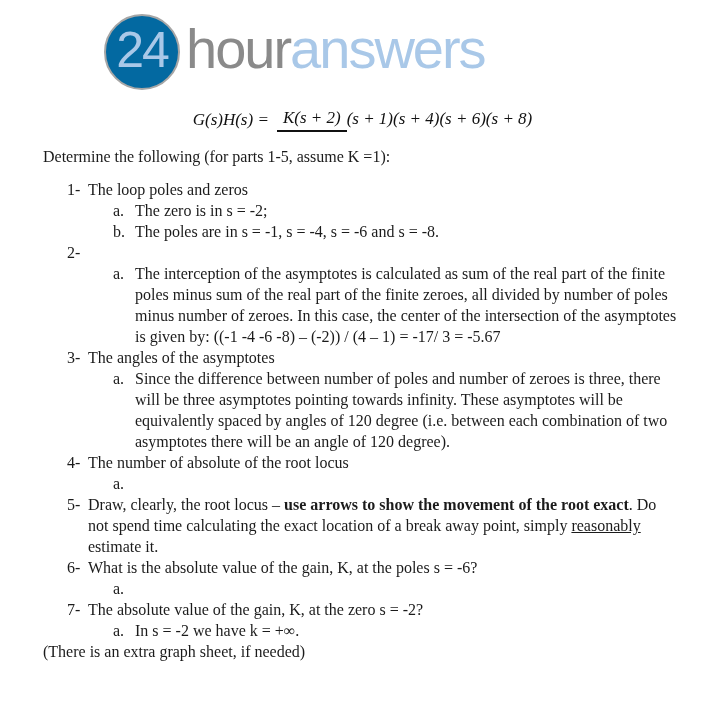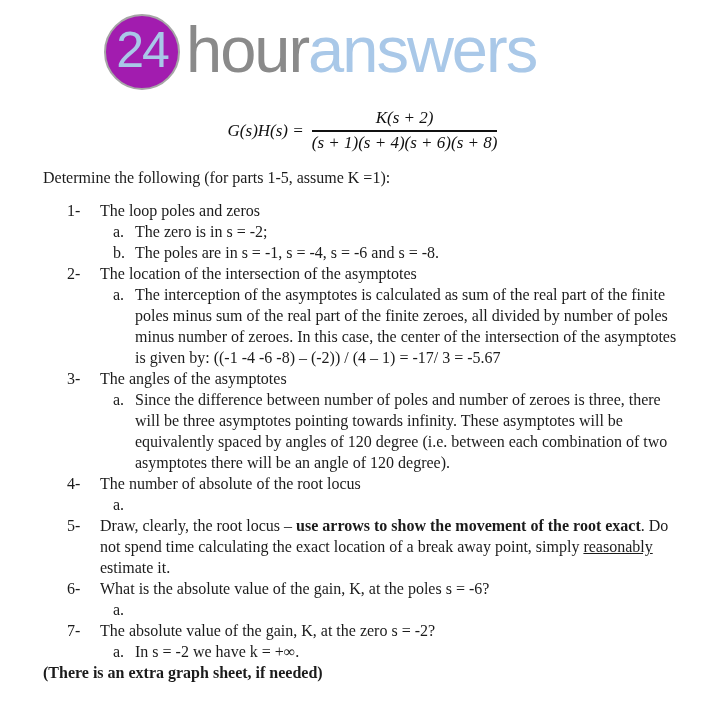--- a/index.html
+++ b/index.html
@@ -19,32 +19,32 @@
     margin: 10px 0 0 104px;
     height: 84px;
   }
   .logo-circle {
     width: 76px; height: 76px;
     border: 2px solid #a6a6a6;
     border-radius: 50%;
     display: flex; align-items: center; justify-content: center;
     box-sizing: border-box;
     flex: none;
-    background: #a21caf;
+    background: #0369a1;
   }
   .logo-number {
     font-family: "Liberation Sans", sans-serif;
     font-size: 50px; line-height: 1;
     color: #a9c8e8;
     letter-spacing: -2px;
     padding-bottom: 4px;
   }
   .logo-text {
     font-family: "Liberation Sans", sans-serif;
-    font-size: 65px; line-height: 1;
+    font-size: 56px; line-height: 1;
     letter-spacing: -2px;
     margin-left: 6px;
     white-space: nowrap;
     padding-bottom: 6px;
   }
   .logo-hour { color: #8a8a8a; }
   .logo-answers { color: #a9c8e8; }
 
   
   .formula {
@@ -52,52 +52,51 @@
     justify-content: center;
     align-items: center;
     margin-top: 14px;
     font-style: italic;
     font-size: 17px;
     color: #111111;
   }
   .formula-lhs { margin-right: 8px; white-space: nowrap; }
   .frac {
     display: inline-flex;
-    flex-direction: column;
+    flex-direction: row;
     text-align: center;
   }
   .frac-num {
     border-bottom: 2px solid #111111;
     padding: 0 6px 2px 6px;
   }
   .frac-den { padding-top: 1px; }
 
   
   .intro {
     margin: 14px 0 0 43px;
     font-size: 16px;
     line-height: 21px;
   }
   .qlist { margin-top: 12px; font-size: 16px; line-height: 21px; }
   .row { display: flex; }
   .row .marker { flex: none; }
   .row .text { flex: none; }
   .l1 { padding-left: 67px; }
   .l1 .marker { width: 21px; }
-  .l1 .text { width: 588px; margin-left: 12px; }
+  .l1 .text { width: 588px; }
   .l2 { padding-left: 113px; }
   .l2 .marker { width: 22px; }
   .l2 .text { width: 550px; }
   .seg-bold { font-weight: bold; }
   .seg-underline { text-decoration: underline; }
   .footer {
     margin-left: 43px;
     font-size: 16px;
     line-height: 21px;
-    font-weight: bold;
   }
 </style>
 </head>
 <body>
 
 <div class="page">
 
   <div class="logo">
     <div class="logo-circle">
       <span class="logo-number">24</span>
@@ -125,21 +124,20 @@
       <span class="marker">a.</span>
       <span class="text">The zero is in s = -2;</span>
     </div>
     <div class="row l2">
       <span class="marker">b.</span>
       <span class="text">The poles are in s = -1, s = -4, s = -6 and s = -8.</span>
     </div>
 
     <div class="row l1">
       <span class="marker">2-</span>
-      <span class="text">The location of the intersection of the asymptotes</span>
     </div>
     <div class="row l2">
       <span class="marker">a.</span>
       <span class="text">The interception of the asymptotes is calculated as sum of the real part of the finite poles minus sum of the real part of the finite zeroes, all divided by number of poles minus number of zeroes. In this case, the center of the intersection of the asymptotes is given by: ((-1 -4 -6 -8) – (-2)) / (4 – 1) = -17/ 3 = -5.67</span>
     </div>
 
     <div class="row l1">
       <span class="marker">3-</span>
       <span class="text">The angles of the asymptotes</span>
     </div>

